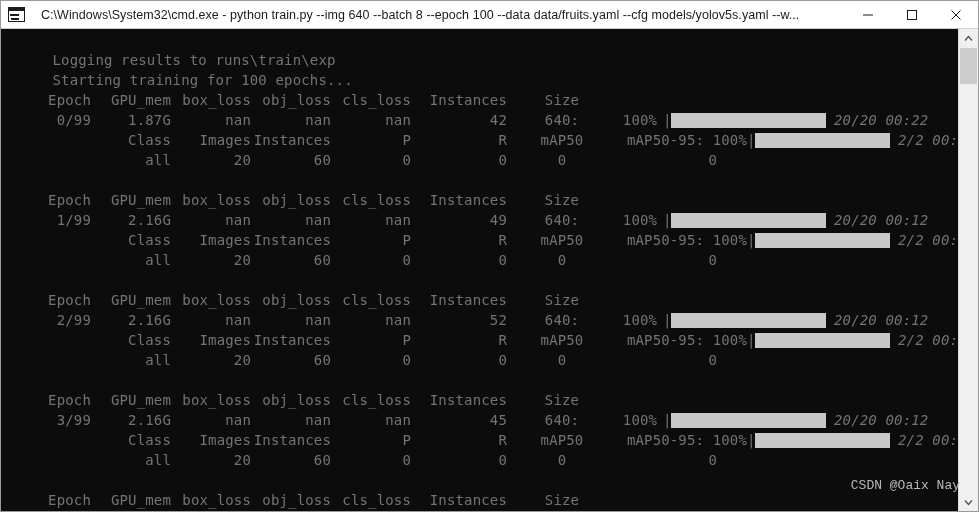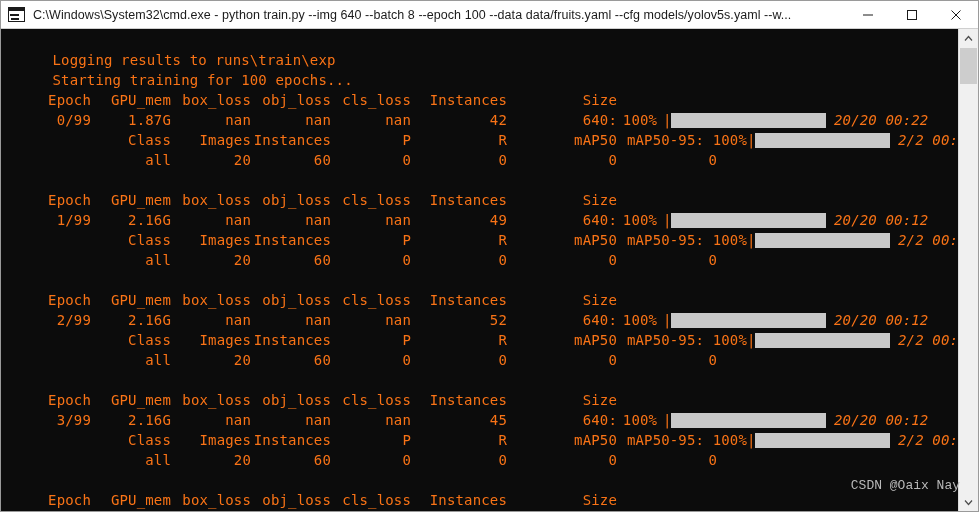--- a/index.html
+++ b/index.html
@@ -62,20 +62,21 @@
     background: #1b1b1b;
     box-shadow: 0 4px 0 0 #1b1b1b, -1px 0 0 0 #1b1b1b;
   }
   #title-text {
     font-size: 12.5px;
     color: #1b1b1b;
     white-space: nowrap;
     overflow: hidden;
     flex: 1 1 auto;
     letter-spacing: 0.05px;
+    margin-left: 8px;
   }
   .winbtn {
     width: 44px;
     height: 27px;
     display: flex;
     align-items: center;
     justify-content: center;
     flex: 0 0 auto;
   }
   .winbtn svg { display: block; }
@@ -84,21 +85,21 @@
     position: absolute;
     top: 28px;
     left: 0;
     width: 957px;
     height: 482px;
     background: #0c0c0c;
     overflow: hidden;
     font-family: "DejaVu Sans Mono", "Liberation Mono", monospace;
     font-size: 14px;
     line-height: 20px;
-    color: #f97316;
+    color: #737373;
     box-sizing: border-box;
     padding-top: 1px;
   }
   .tline {
     height: 20px;
     line-height: 20px;
     white-space: pre;
     position: relative;
     font-family: "DejaVu Sans Mono", "Liberation Mono", monospace;
     font-size: 14px;
@@ -110,21 +111,21 @@
     display: inline-block;
     text-align: right;
     white-space: pre;
   }
   .c-epoch   { width: 90px; }
   .c-gpu     { width: 80px; }
   .c-box     { width: 80px; }
   .c-obj     { width: 80px; }
   .c-cls     { width: 80px; }
   .c-inst    { width: 96px; }
-  .c-size    { width: 110px; }
+  .c-size    { width: 110px; text-align: center; }
   .c-pct     { width: 46px; text-align: center; }
   .pipe      { display:inline-block; width: 8px; text-align: left; }
   .bar-wrap {
     display: inline-block;
     vertical-align: top;
     height: 15px;
     position: relative;
     top: 3px;
   }
   .bar-fill {

